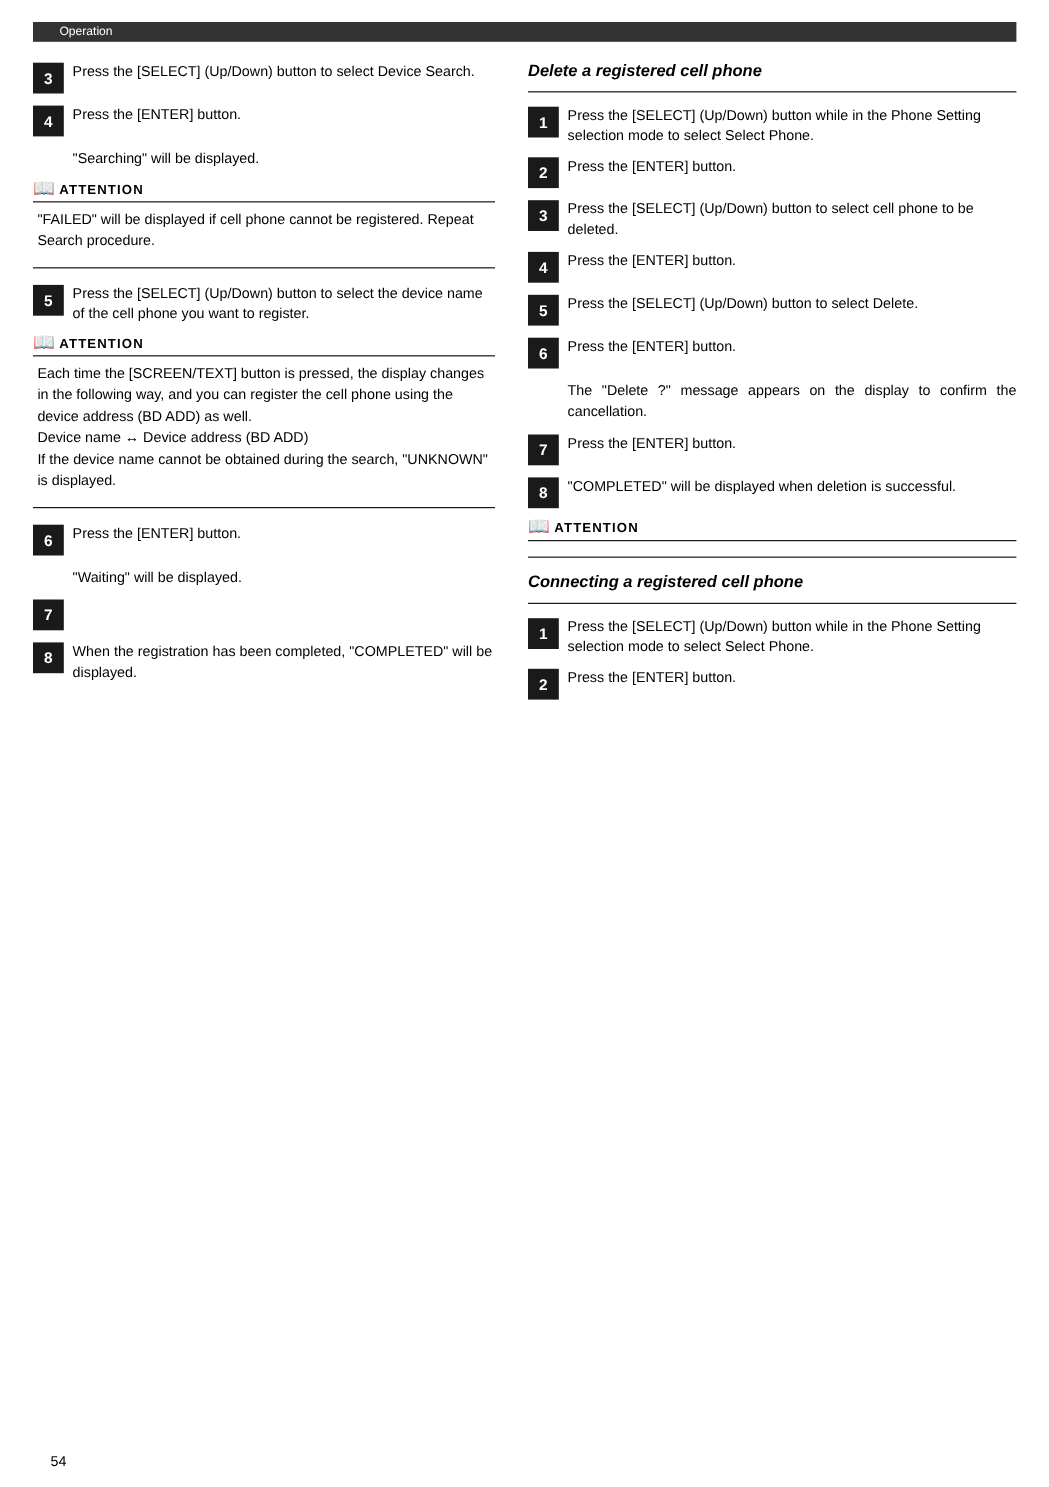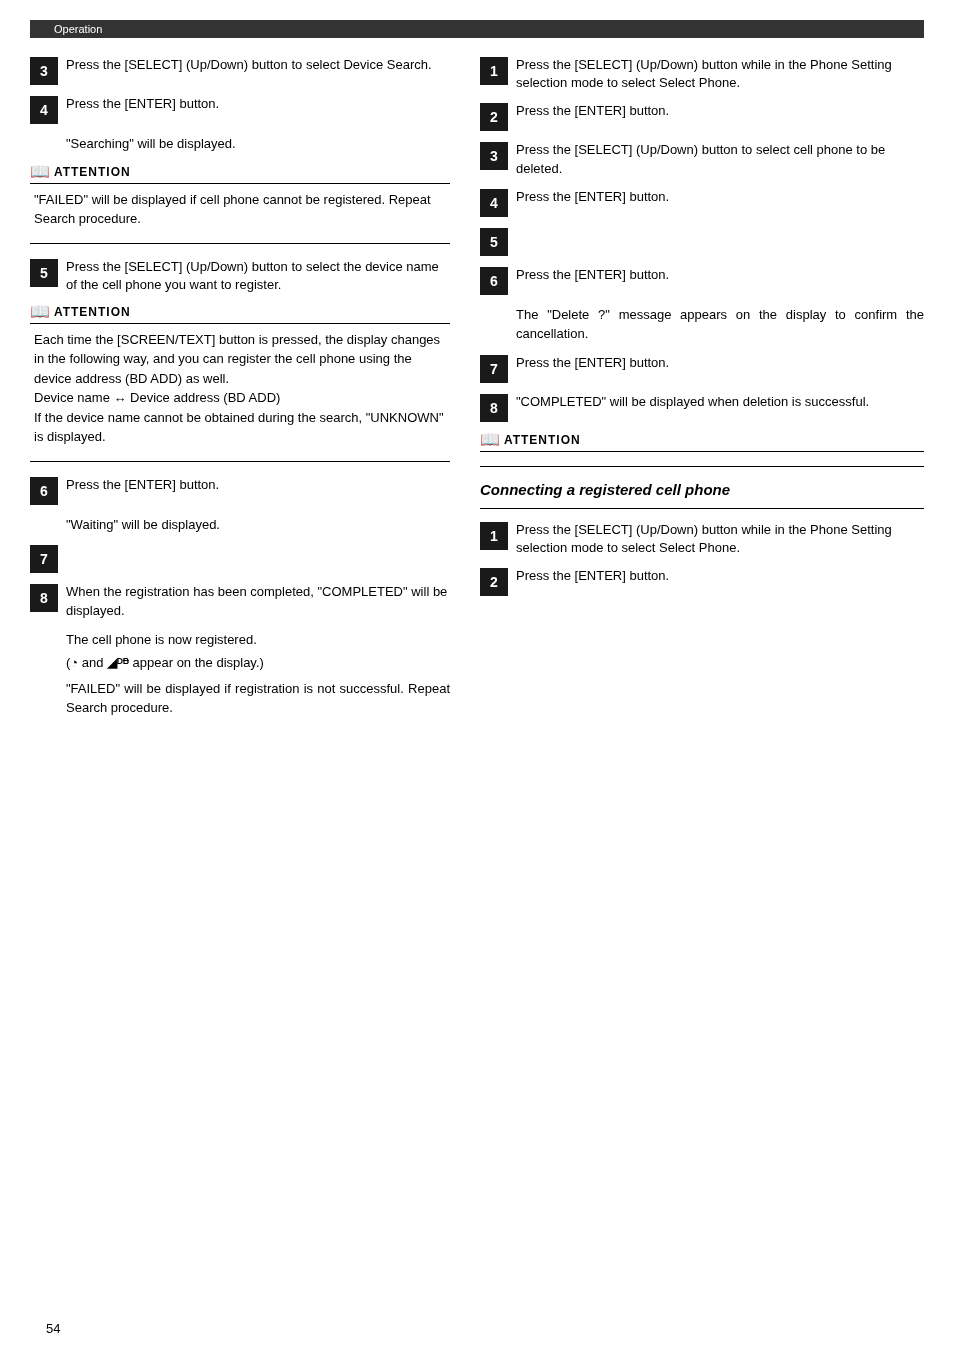--- a/index.html
+++ b/index.html
@@ -179,34 +179,28 @@
       <div class="step-row">
         <div class="step-num">7</div>
       </div>
 
 
       <div class="step-row">
         <div class="step-num">8</div>
         <div class="step-text">When the registration has been completed, "COMPLETED" will be displayed.</div>
       </div>
 
-      <div class="indent-text">
-        <div>The cell phone is now registered.</div>
-        <div style="margin-top:4px;">
-          (<span style="font-size:13px;">◔</span> and 
-          <span style="font-size:13px; font-weight:bold;">◢ᴰᴯ</span> 
-          appear on the display.)
-        </div>
-        <div style="margin-top:6px; text-align:justify;">"FAILED" will be displayed if registration is not successful. Repeat Search procedure.</div>
-      </div>
 
     </div>
 
     <div class="right-col">
 
+      <div class="section-title-underline">
+        <div class="section-title">Delete a registered cell phone</div>
+      </div>
 
       <div class="step-row">
         <div class="step-num">1</div>
         <div class="step-text">Press the [SELECT] (Up/Down) button while in the Phone Setting selection mode to select Select Phone.</div>
       </div>
 
       <div class="step-row">
         <div class="step-num">2</div>
         <div class="step-text">Press the [ENTER] button.</div>
       </div>
@@ -216,20 +210,21 @@
         <div class="step-text">Press the [SELECT] (Up/Down) button to select cell phone to be deleted.</div>
       </div>
 
       <div class="step-row">
         <div class="step-num">4</div>
         <div class="step-text">Press the [ENTER] button.</div>
       </div>
 
       <div class="step-row">
         <div class="step-num">5</div>
+        <div class="step-text">Press the [SELECT] (Up/Down) button to select Delete.</div>
       </div>
 
       <div class="step-row">
         <div class="step-num">6</div>
         <div class="step-text">Press the [ENTER] button.</div>
       </div>
 
       <div class="indent-text" style="text-align:justify;">The "Delete ?" message appears on the display to confirm the cancellation.</div>
 
       <div class="step-row">

